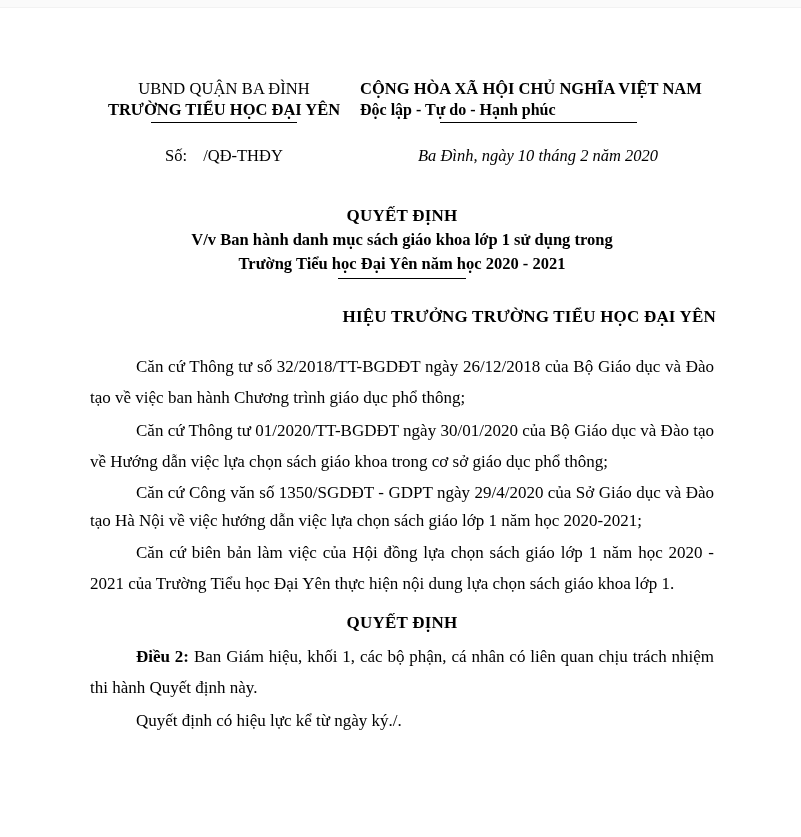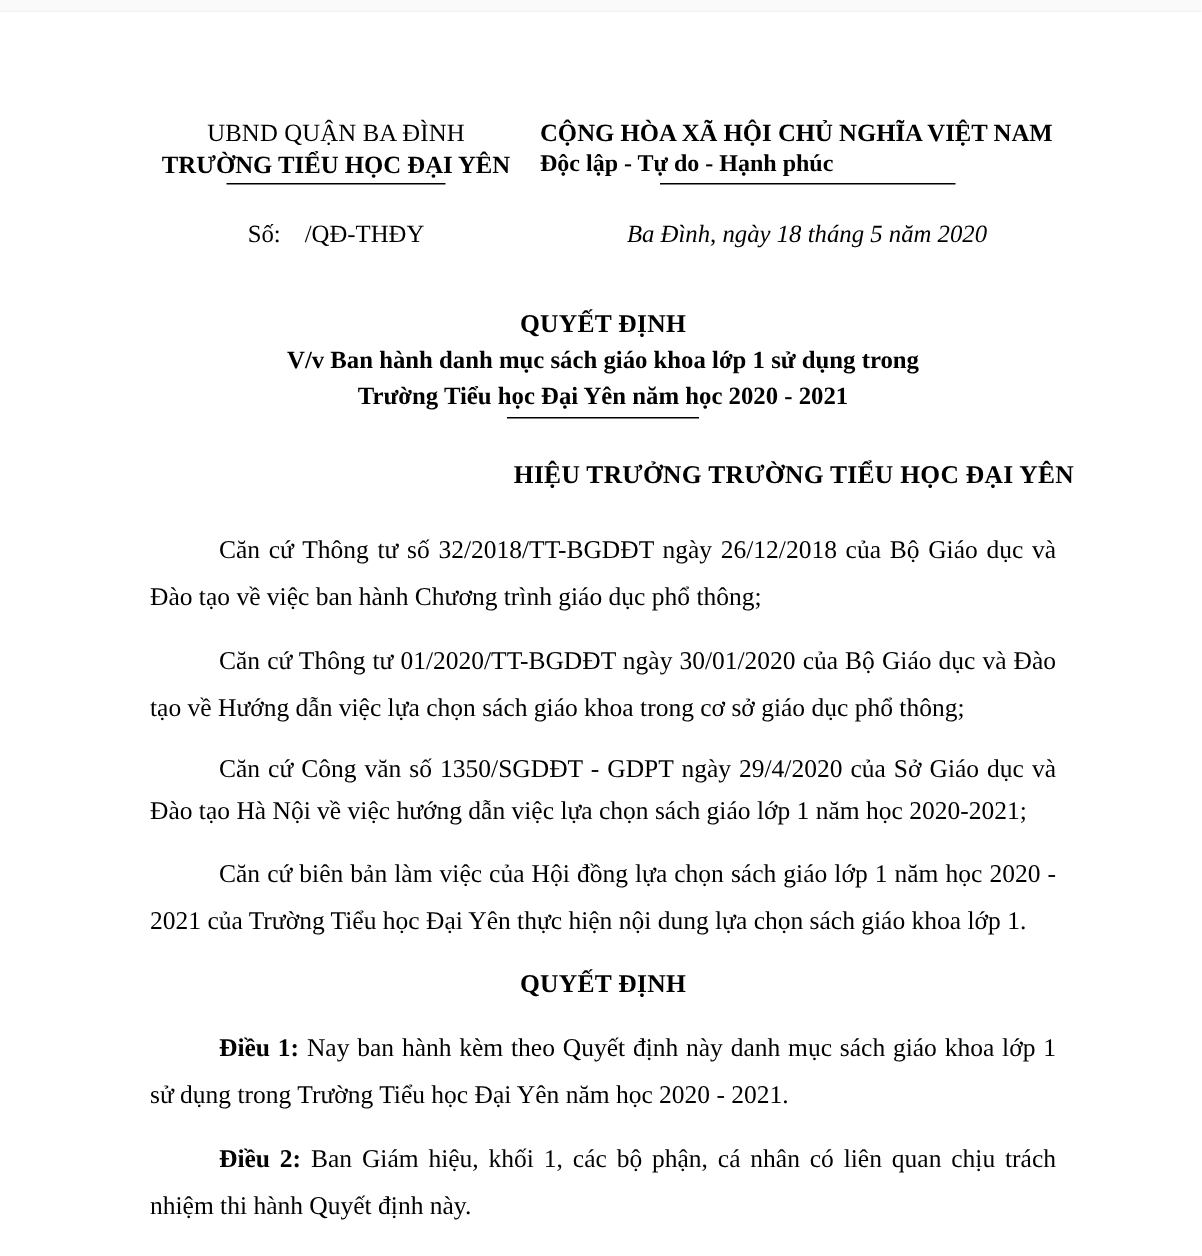--- a/index.html
+++ b/index.html
@@ -135,21 +135,21 @@
     line-height: 24px;
     font-weight: bold;
     letter-spacing: .2px;
   }
 
   
   .body-block {
     margin-top: 22px;
   }
   p.para {
-    margin: 12px;
+    margin: 2px;
     font-size: 17px;
     line-height: 31px;
     text-align: justify;
     text-indent: 46px;
     text-justify: inter-word;
   }
   p.para.tight {
     line-height: 28px;
   }
   p.para.no-justify {
@@ -184,21 +184,21 @@
         <div class="nation-line">CỘNG HÒA XÃ HỘI CHỦ NGHĨA VIỆT NAM</div>
         <div class="motto-line">Độc lập - Tự do - Hạnh phúc</div>
         <div class="rule rule-motto"></div>
       </div>
     </div>
 
     <div class="subhead-row">
       <div class="docnum">
         <span class="num-label">Số:</span><span>/QĐ-THĐY</span>
       </div>
-      <div class="place-date">Ba Đình, ngày 18 tháng 5 năm 2020</div>
+      <div class="place-date">Ba Đình, ngày 10 tháng 2 năm 2020</div>
     </div>
 
     <div class="title-block">
       <div class="title-main">QUYẾT ĐỊNH</div>
       <div class="title-sub">V/v Ban hành danh mục sách giáo khoa lớp 1 sử dụng trong</div>
       <div class="title-sub">Trường Tiểu học Đại Yên năm học 2020 - 2021</div>
       <div class="rule rule-title"></div>
     </div>
 
     <div class="authority">HIỆU TRƯỞNG TRƯỜNG TIỂU HỌC ĐẠI YÊN</div>
@@ -206,19 +206,18 @@
     <div class="body-block">
       <p class="para">Căn cứ Thông tư số 32/2018/TT-BGDĐT ngày 26/12/2018 của Bộ Giáo dục và Đào tạo về việc ban hành Chương trình giáo dục phổ thông;</p>
       <p class="para">Căn cứ Thông tư 01/2020/TT-BGDĐT ngày 30/01/2020 của Bộ Giáo dục và Đào tạo về Hướng dẫn việc lựa chọn sách giáo khoa trong cơ sở giáo dục phổ thông;</p>
       <p class="para tight">Căn cứ Công văn số 1350/SGDĐT - GDPT ngày 29/4/2020 của Sở Giáo dục và Đào tạo Hà Nội về việc hướng dẫn việc lựa chọn sách giáo lớp 1 năm học 2020-2021;</p>
       <p class="para">Căn cứ biên bản làm việc của Hội đồng lựa chọn sách giáo lớp 1 năm học 2020 - 2021 của Trường Tiểu học Đại Yên thực hiện nội dung lựa chọn sách giáo khoa lớp 1.</p>
     </div>
 
     <div class="decide-heading">QUYẾT ĐỊNH</div>
 
     <div class="articles-block">
-      <p class="para"><span class="art-label">Điều 1:</span><span> Nay ban hành kèm theo Quyết định này danh mục sách giáo khoa lớp 1 sử dụng trong Trường Tiểu học Đại Yên năm học 2020 - 2021.</span></p>
       <p class="para"><span class="art-label">Điều 2:</span><span> Ban Giám hiệu, khối 1, các bộ phận, cá nhân có liên quan chịu trách nhiệm thi hành Quyết định này.</span></p>
       <p class="para no-justify">Quyết định có hiệu lực kể từ ngày ký./.</p>
     </div>
 
   </div>
 </div>
 
 </body></html>

